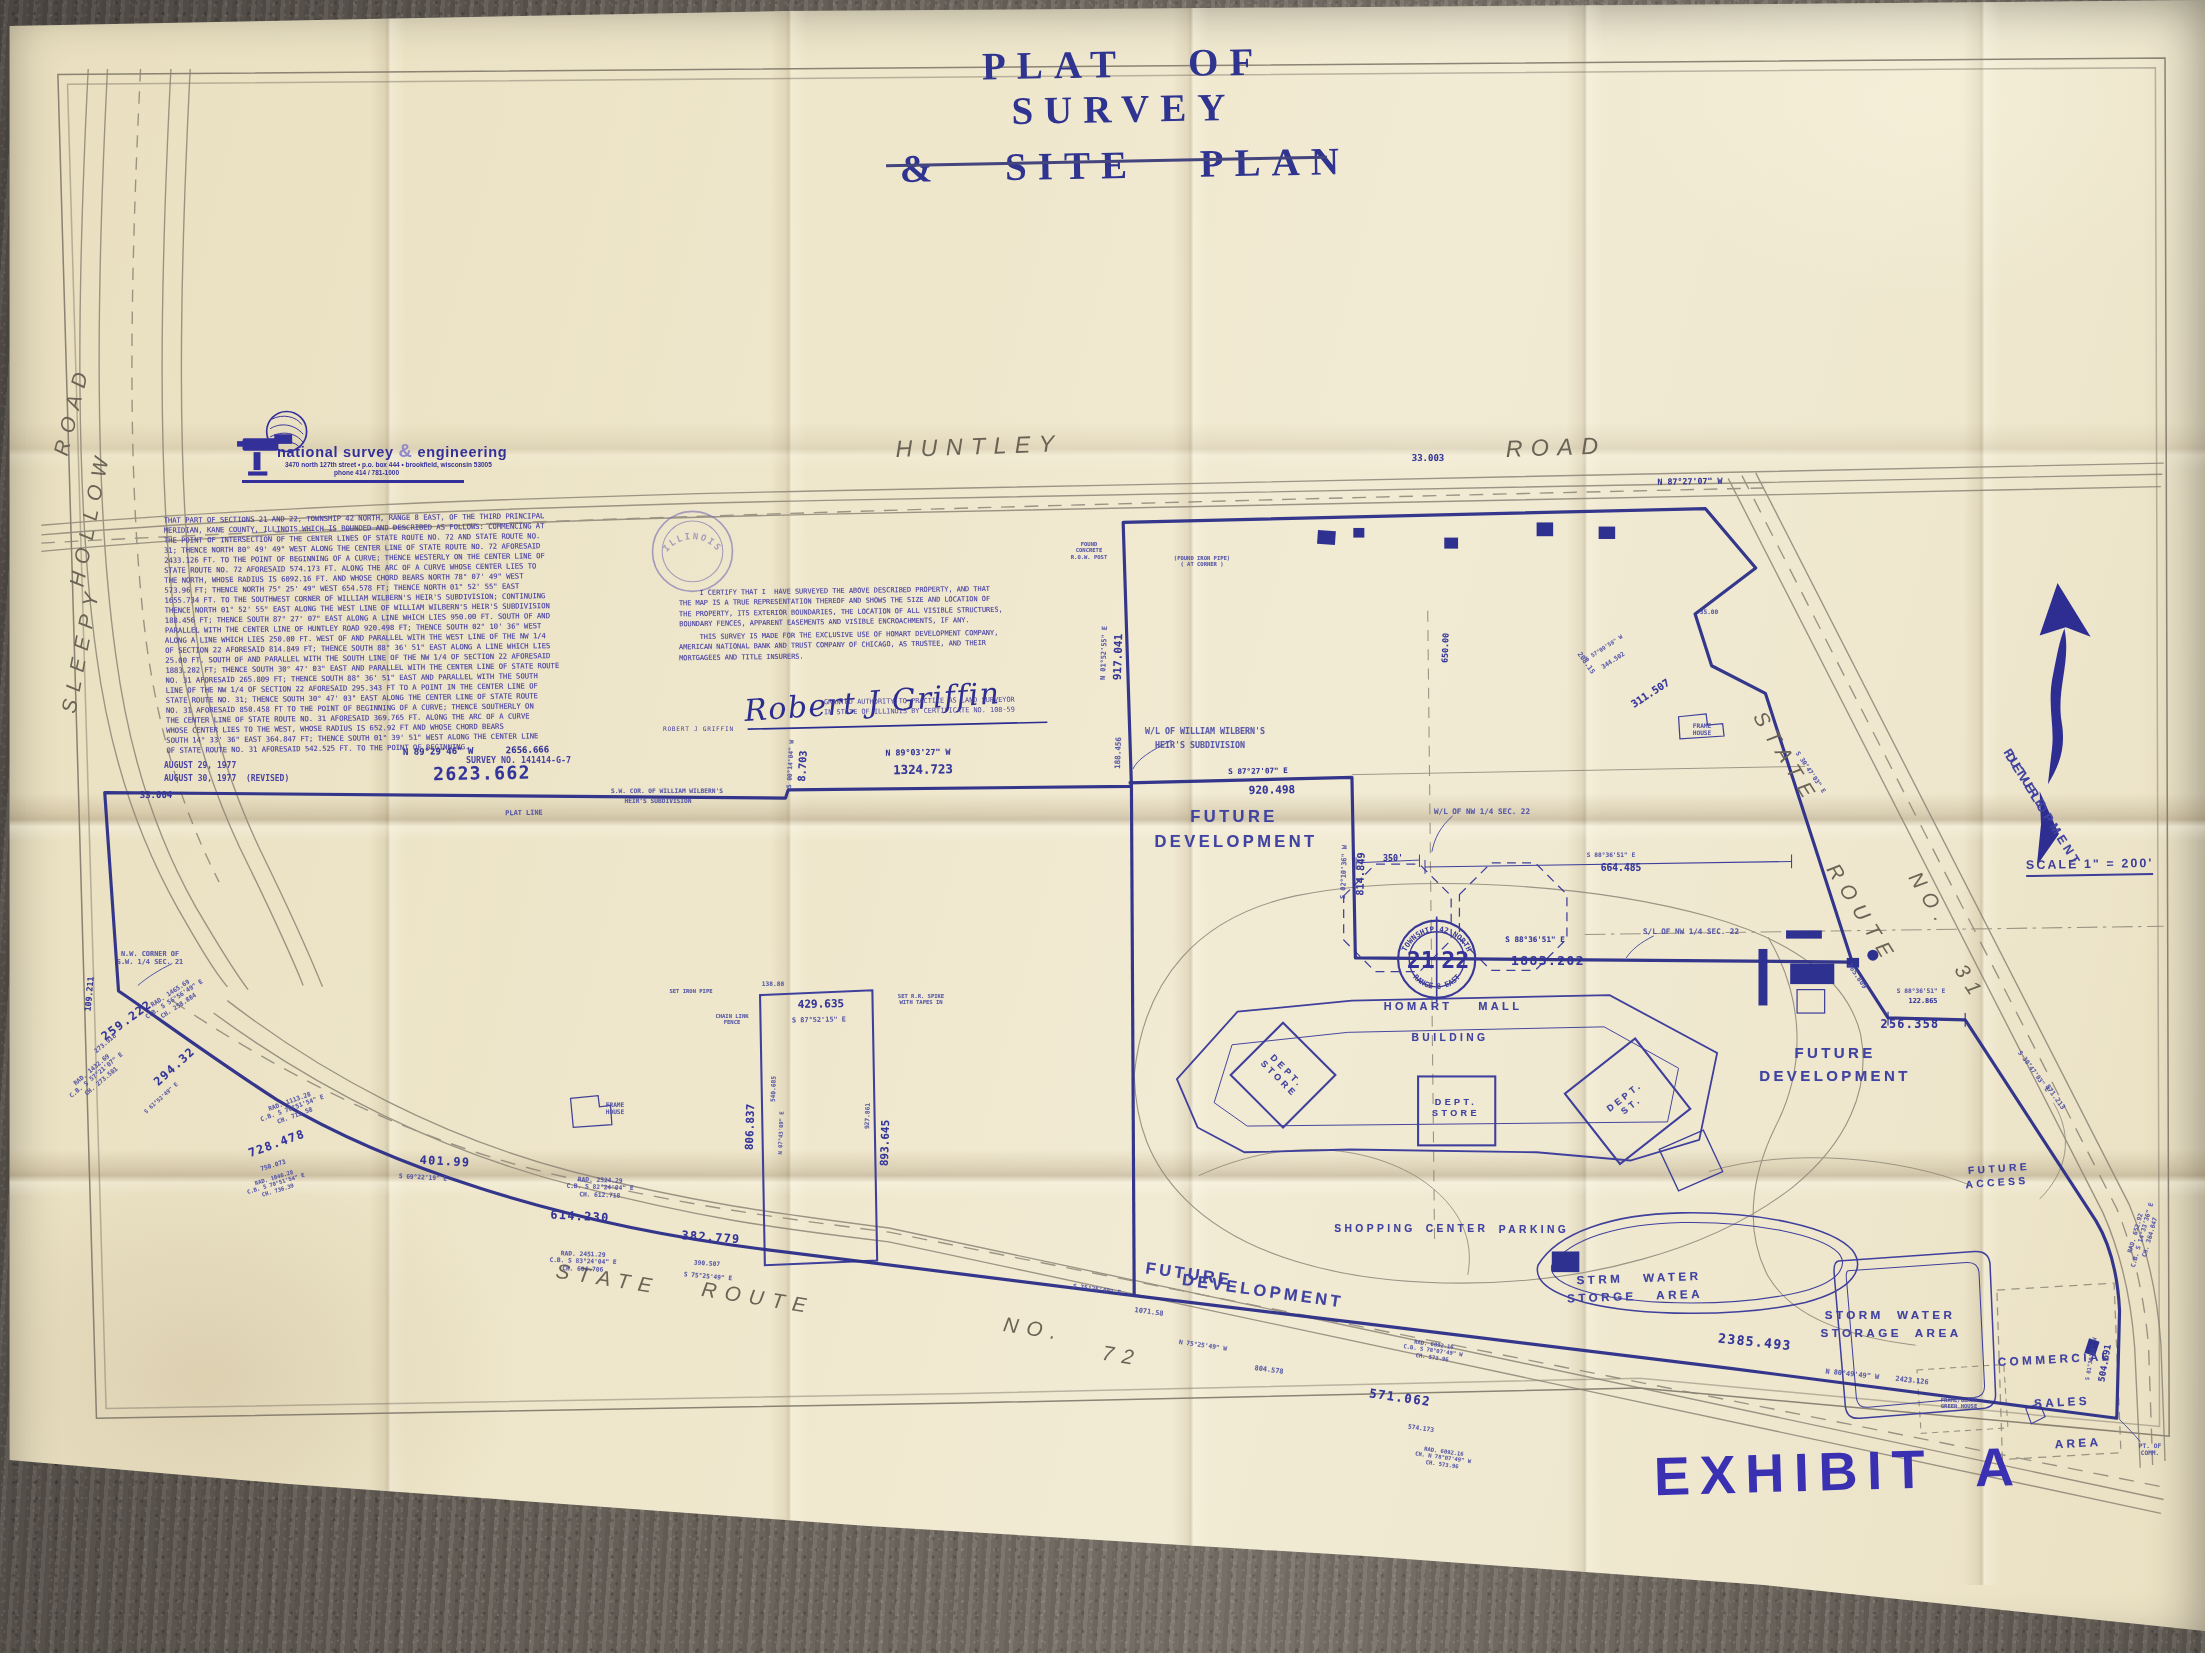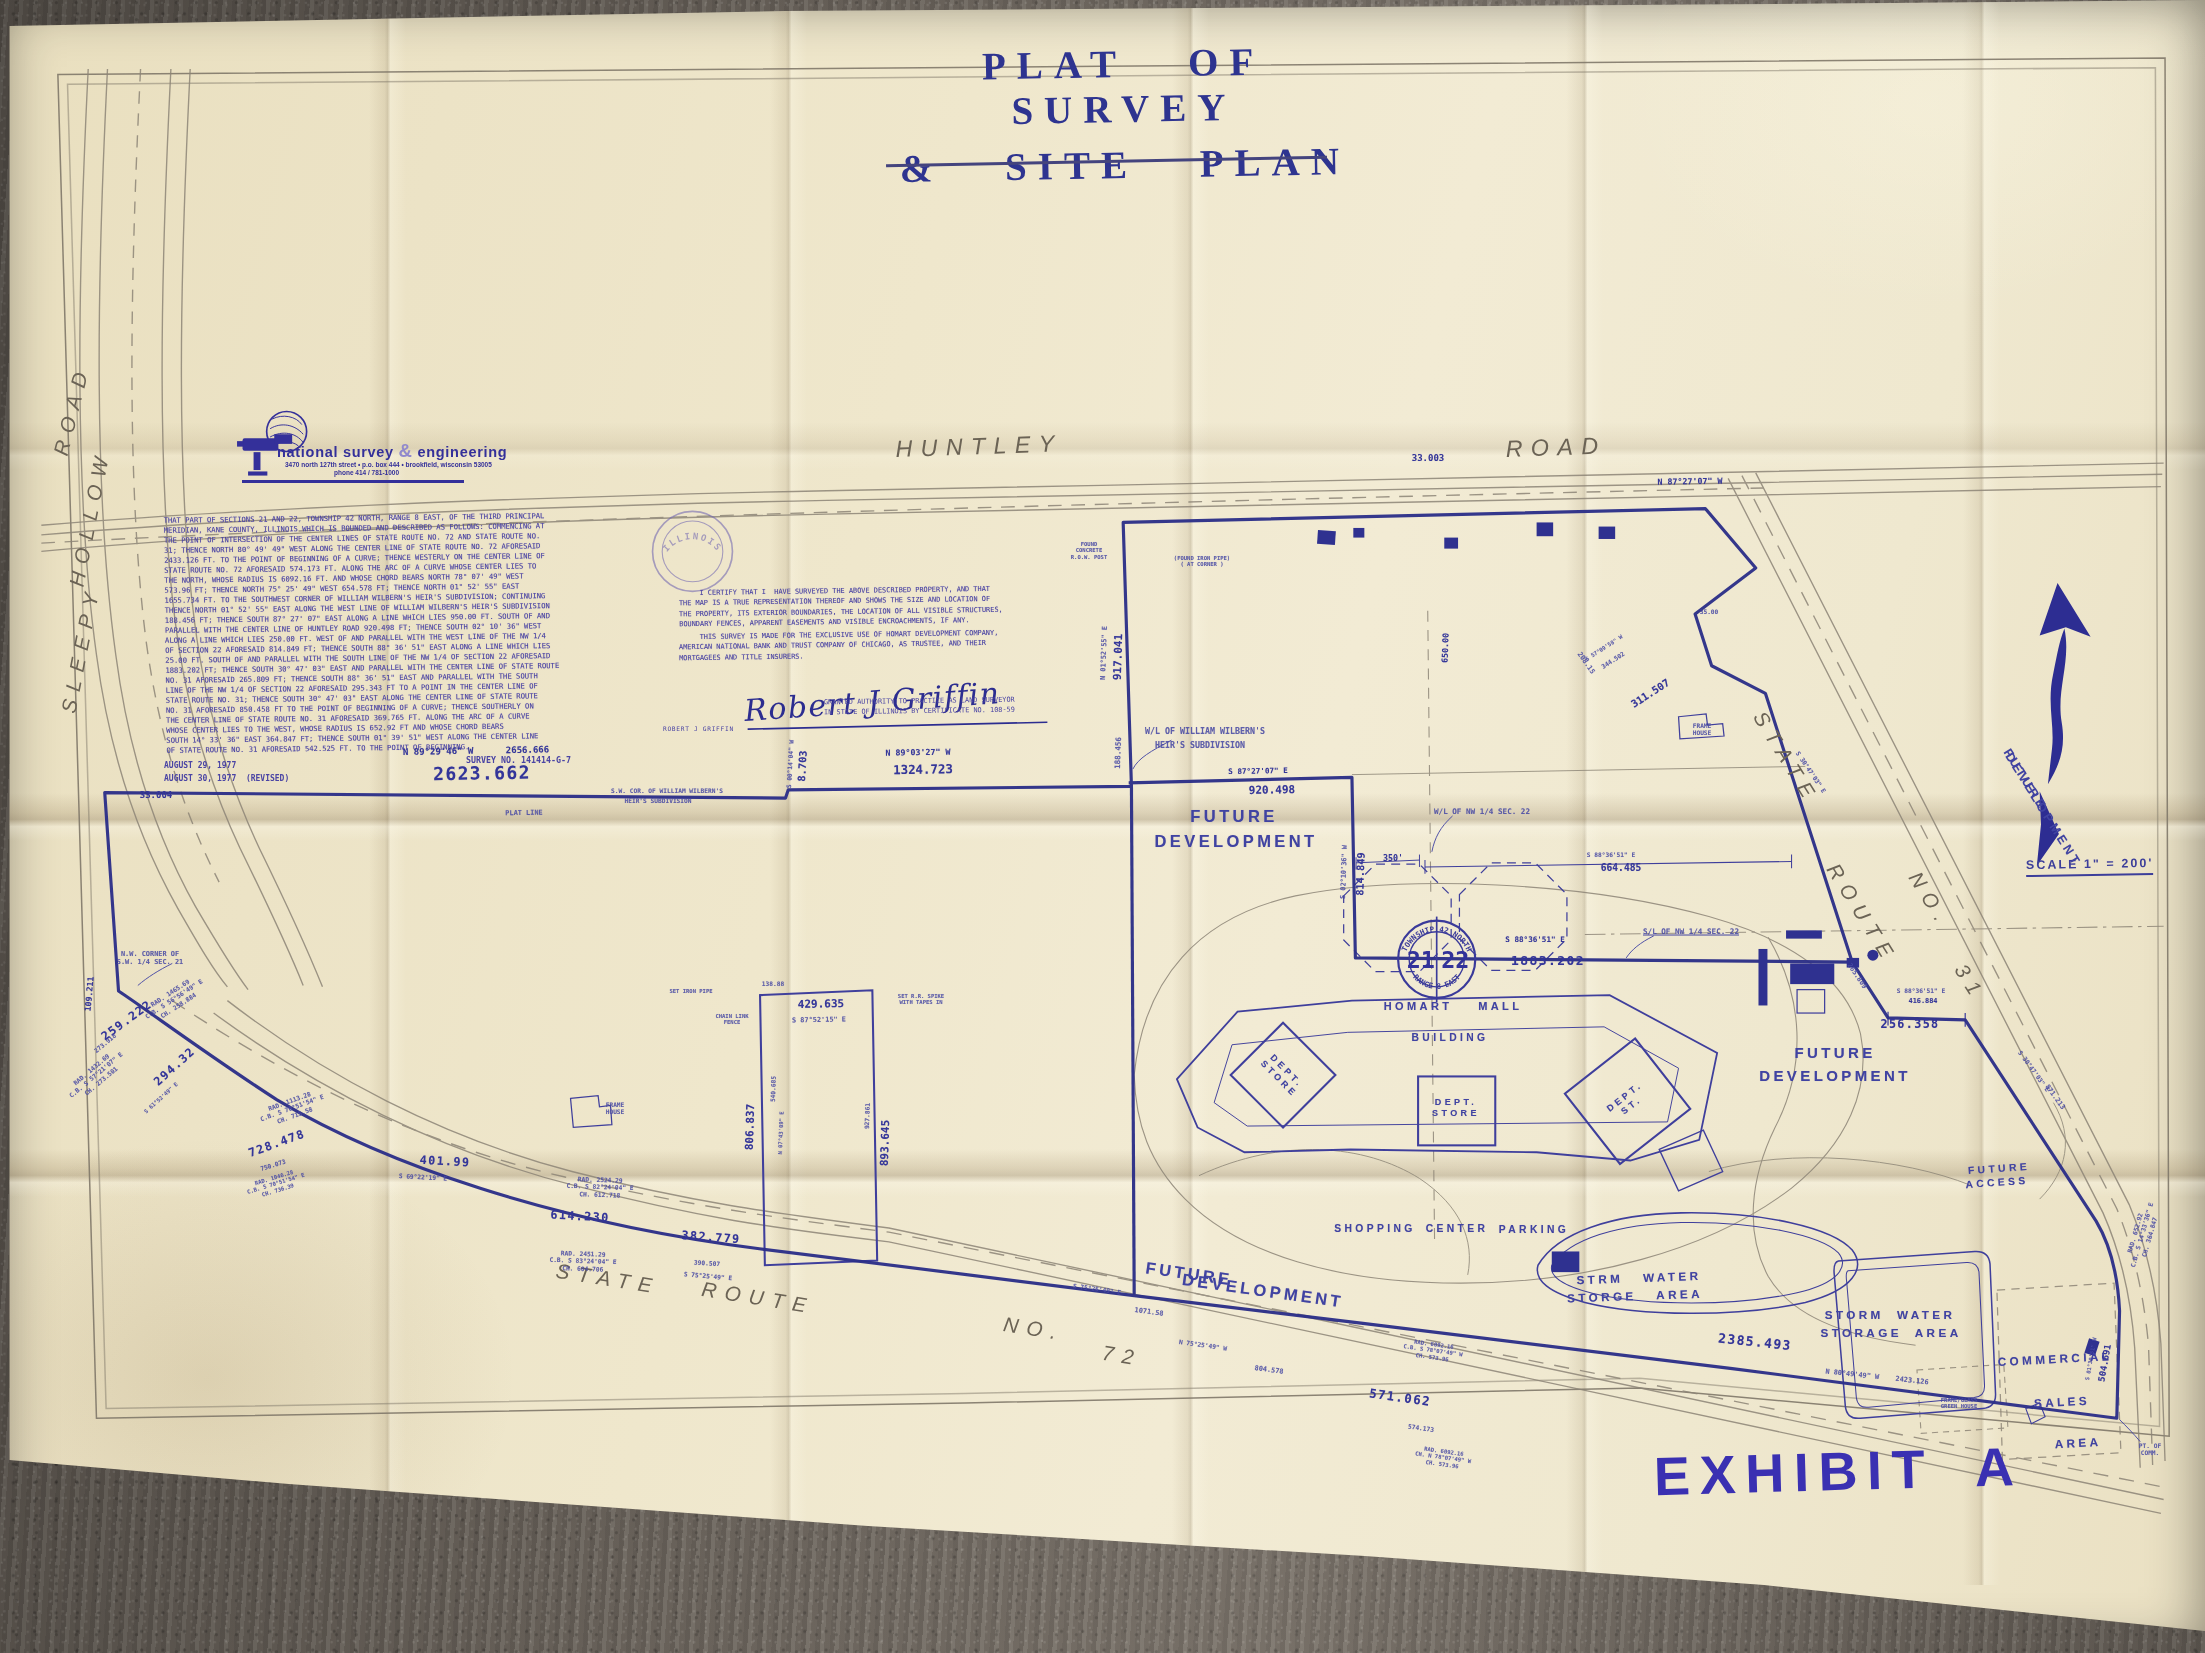--- a/index.html
+++ b/index.html
@@ -372,26 +372,26 @@
       <div class="lbl k-note" style="left: 658px; top: 801px; font-size: 6.2px; transform: translate(-50%, -50%) rotate(0deg);">HEIR'S SUBDIVISION</div>
       <div class="lbl k-dim" style="left: 1258px; top: 772px; font-size: 7.6px; transform: translate(-50%, -50%) rotate(-1deg);">S 87°27'07" E</div>
       <div class="lbl k-dim" style="left: 1272px; top: 791px; font-size: 11px; transform: translate(-50%, -50%) rotate(-1deg);">920.498</div>
       <div class="lbl k-note" style="left: 1344px; top: 872px; font-size: 6.9px; transform: translate(-50%, -50%) rotate(-88deg);">S 02°10'36" W</div>
       <div class="lbl k-dim" style="left: 1360px; top: 874px; font-size: 10.3px; transform: translate(-50%, -50%) rotate(-88deg);">814.849</div>
       <div class="lbl k-dim" style="left: 1446px; top: 648px; font-size: 8.3px; transform: translate(-50%, -50%) rotate(-88deg);">650.00</div>
       <div class="lbl k-note" style="left: 1482px; top: 812px; font-size: 7.6px; transform: translate(-50%, -50%) rotate(0deg);">W/L OF NW 1/4 SEC. 22</div>
       <div class="lbl k-dim" style="left: 1393px; top: 859px; font-size: 8.3px; transform: translate(-50%, -50%) rotate(0deg);">350'</div>
       <div class="lbl k-dim" style="left: 1535px; top: 940px; font-size: 7.6px; transform: translate(-50%, -50%) rotate(0deg);">S 88°36'51" E</div>
       <div class="lbl k-dimbig" style="left: 1548px; top: 961px; font-size: 13px; transform: translate(-50%, -50%) rotate(0deg);">1883.202</div>
-      <div class="lbl k-note" style="left: 1691px; top: 932px; font-size: 7.6px; transform: translate(-50%, -50%) rotate(0deg); text-decoration: underline;">S/L OF NW 1/4 SEC. 22</div>
+      <div class="lbl k-note" style="left: 1691px; top: 932px; font-size: 7.6px; transform: translate(-50%, -50%) rotate(0deg);">S/L OF NW 1/4 SEC. 22</div>
       <div class="lbl k-dim" style="left: 1621px; top: 868px; font-size: 9.6px; transform: translate(-50%, -50%) rotate(0deg);">664.485</div>
       <div class="lbl k-note" style="left: 1611px; top: 855px; font-size: 6.2px; transform: translate(-50%, -50%) rotate(0deg);">S 88°36'51" E</div>
       <div class="lbl k-note" style="left: 1857px; top: 976px; font-size: 6.9px; transform: translate(-50%, -50%) rotate(56deg);">265.809</div>
       <div class="lbl k-note" style="left: 1921px; top: 991px; font-size: 6.2px; transform: translate(-50%, -50%) rotate(0deg);">S 88°36'51" E</div>
-      <div class="lbl k-dim" style="left: 1923px; top: 1001px; font-size: 6.9px; transform: translate(-50%, -50%) rotate(0deg);">416.884</div>
+      <div class="lbl k-dim" style="left: 1923px; top: 1001px; font-size: 6.9px; transform: translate(-50%, -50%) rotate(0deg);">122.865</div>
       <div class="lbl k-dimbig" style="left: 1910px; top: 1025px; font-size: 11.7px; transform: translate(-50%, -50%) rotate(0deg);">256.358</div>
       <div class="lbl k-note" style="left: 1811px; top: 772px; font-size: 6.2px; transform: translate(-50%, -50%) rotate(56deg);">S 30°47'03" E</div>
       <div class="lbl k-note" style="left: 2055px; top: 1097px; font-size: 6.9px; transform: translate(-50%, -50%) rotate(54deg);">871.213</div>
       <div class="lbl k-note" style="left: 2034px; top: 1071px; font-size: 6.2px; transform: translate(-50%, -50%) rotate(54deg);">S 30°47'03" E</div>
       <div class="lbl k-note" style="left: 2142px; top: 1235px; font-size: 6.2px; transform: translate(-50%, -50%) rotate(-74deg);">RAD. 652.92
 C.B. S 14°33'36" E
 CH. 364.847</div>
       <div class="lbl k-dim" style="left: 2105px; top: 1363px; font-size: 9px; transform: translate(-50%, -50%) rotate(-80deg);">504.691</div>
       <div class="lbl k-note" style="left: 2091px; top: 1359px; font-size: 5.5px; transform: translate(-50%, -50%) rotate(-80deg);">S 01°39'51" W</div>
       <div class="lbl k-dimbig" style="left: 1755px; top: 1342px; font-size: 13px; transform: translate(-50%, -50%) rotate(6deg);">2385.493</div>

